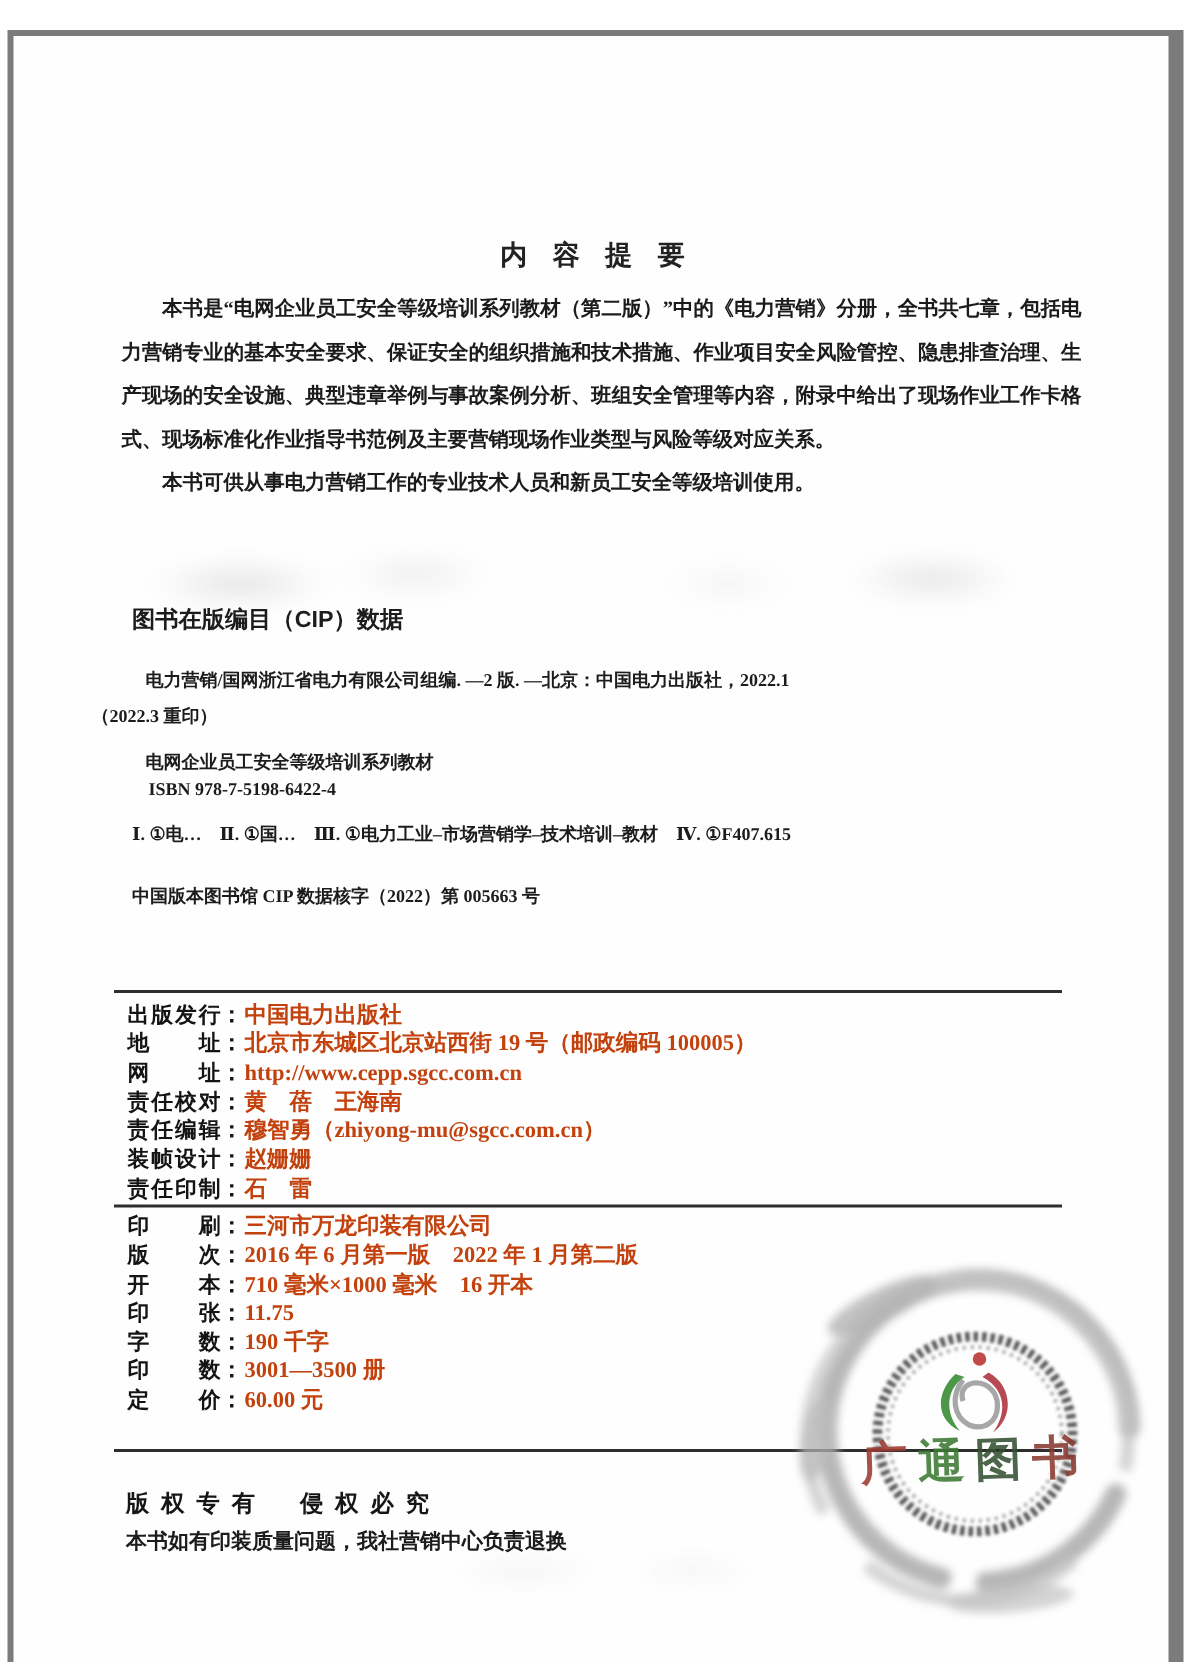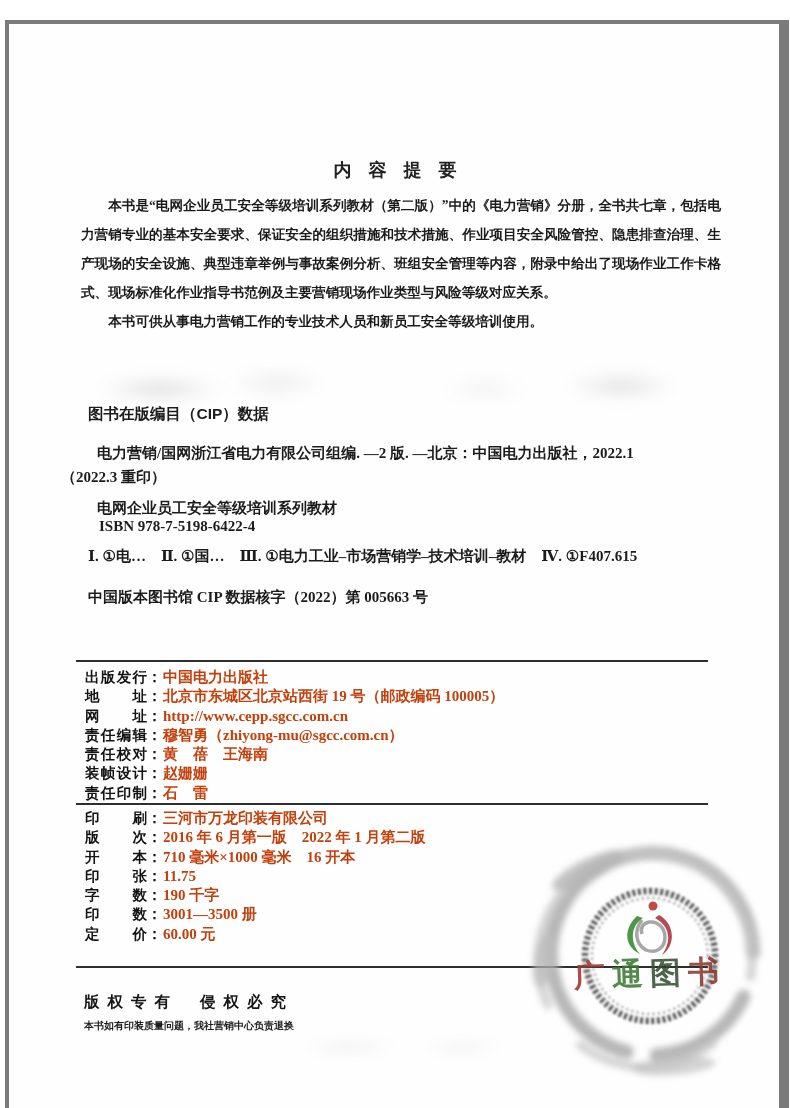--- a/index.html
+++ b/index.html
@@ -18,21 +18,21 @@
     position:absolute;top:142px;left:0;width:100%;text-align:center;
     font-family:"Liberation Sans","DejaVu Sans",sans-serif;
     font-weight:bold;font-size:18px;letter-spacing:17px;text-indent:17px;color:#222;
   }
   .summary-paras{
     position:absolute;top:175px;left:81px;width:640px;
     font-size:13.6px;line-height:29px;text-align:justify;font-weight:600;color:#1b1b1b;
   }
   .summary-paras p{margin:0;text-indent:2em;}
   
-  .cipline{position:absolute;font-size:15px;line-height:17px;white-space:nowrap;font-weight:600;}
+  .cipline{position:absolute;font-size:12px;line-height:17px;white-space:nowrap;font-weight:600;}
   .cip-heading{top:389px;left:88px;font-family:"Liberation Sans","DejaVu Sans",sans-serif;font-weight:bold;font-size:15.5px;}
   .cip-book{top:429px;left:97px;}
   .cip-reprint{top:453px;left:61px;}
   .cip-series{top:484px;left:97px;}
   .cip-isbn{top:502px;left:99px;}
   .cip-class{top:532px;left:88px;}
   .cip-record{top:573px;left:88px;}
   
   .rule{position:absolute;left:76px;width:632px;height:2px;background:#2e2e2e;}
   .rule-top{top:644px;}
@@ -50,21 +50,21 @@
   }
   .row .colon{display:inline-block;width:16px;font-weight:bold;color:#141414;}
   .row .val{font-weight:600;color:#c2410c;}
   
   .copyright-notice{
     position:absolute;top:976px;left:84px;white-space:nowrap;
     font-family:"Liberation Sans","DejaVu Sans",sans-serif;font-weight:bold;font-size:15.5px;color:#161616;
   }
   .copyright-notice .grp{letter-spacing:8px;}
   .copyright-notice .gap{display:inline-block;width:22px;}
-  .returns-line{position:absolute;top:1003px;left:84px;font-size:10px;font-weight:600;white-space:nowrap;}
+  .returns-line{position:absolute;top:1003px;left:84px;font-size:14px;font-weight:600;white-space:nowrap;}
   
   .ghost{position:absolute;pointer-events:none;filter:blur(7px);}
   .ghost1{
     left:82px;top:338px;width:650px;height:64px;opacity:0.5;
     background:
       radial-gradient(ellipse 90px 22px at 12% 55%, rgba(95,95,95,0.35), rgba(95,95,95,0) 70%),
       radial-gradient(ellipse 70px 20px at 30% 45%, rgba(110,110,110,0.25), rgba(110,110,110,0) 70%),
       radial-gradient(ellipse 80px 22px at 83% 50%, rgba(95,95,95,0.33), rgba(95,95,95,0) 70%),
       radial-gradient(ellipse 60px 18px at 62% 55%, rgba(120,120,120,0.18), rgba(120,120,120,0) 70%);
   }
@@ -99,22 +99,22 @@
   <div class="cipline cip-isbn">ISBN 978-7-5198-6422-4</div>
   <div class="cipline cip-class">Ⅰ. ①电…　Ⅱ. ①国…　Ⅲ. ①电力工业–市场营销学–技术培训–教材　Ⅳ. ①F407.615</div>
   <div class="cipline cip-record">中国版本图书馆 CIP 数据核字（2022）第 005663 号</div>
 
   <div class="rule rule-top"></div>
 
   <div class="rows rows-publisher">
     <div class="row"><span class="lbl">出版发行</span><span class="colon">：</span><span class="val">中国电力出版社</span></div>
     <div class="row"><span class="lbl">地址</span><span class="colon">：</span><span class="val">北京市东城区北京站西街 19 号（邮政编码 100005）</span></div>
     <div class="row"><span class="lbl">网址</span><span class="colon">：</span><span class="val">http://www.cepp.sgcc.com.cn</span></div>
+    <div class="row"><span class="lbl">责任校对</span><span class="colon">：</span><span class="val">黄　蓓　王海南</span></div>
     <div class="row"><span class="lbl">责任编辑</span><span class="colon">：</span><span class="val">穆智勇（zhiyong-mu@sgcc.com.cn）</span></div>
-    <div class="row"><span class="lbl">责任校对</span><span class="colon">：</span><span class="val">黄　蓓　王海南</span></div>
     <div class="row"><span class="lbl">装帧设计</span><span class="colon">：</span><span class="val">赵姗姗</span></div>
     <div class="row"><span class="lbl">责任印制</span><span class="colon">：</span><span class="val">石　雷</span></div>
   </div>
 
   <div class="rule rule-mid"></div>
 
   <div class="rows rows-printing">
     <div class="row"><span class="lbl">印刷</span><span class="colon">：</span><span class="val">三河市万龙印装有限公司</span></div>
     <div class="row"><span class="lbl">版次</span><span class="colon">：</span><span class="val">2016 年 6 月第一版　2022 年 1 月第二版</span></div>
     <div class="row"><span class="lbl">开本</span><span class="colon">：</span><span class="val">710 毫米×1000 毫米　16 开本</span></div>

